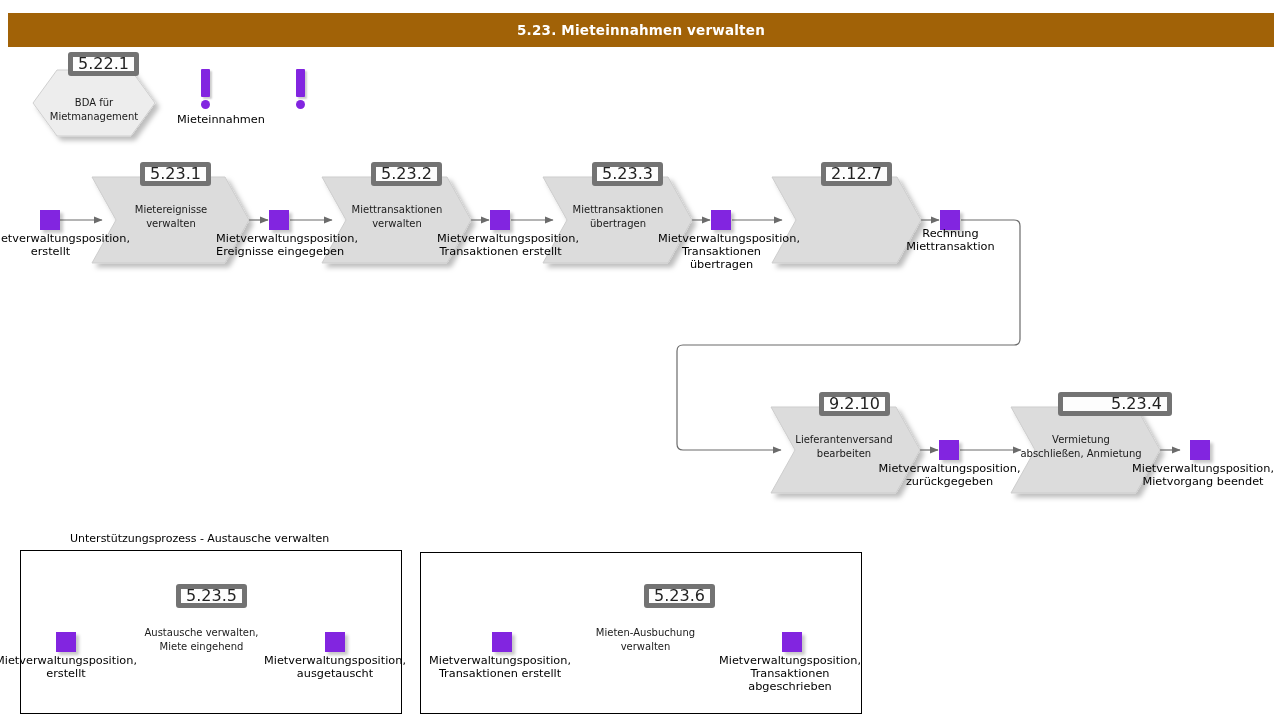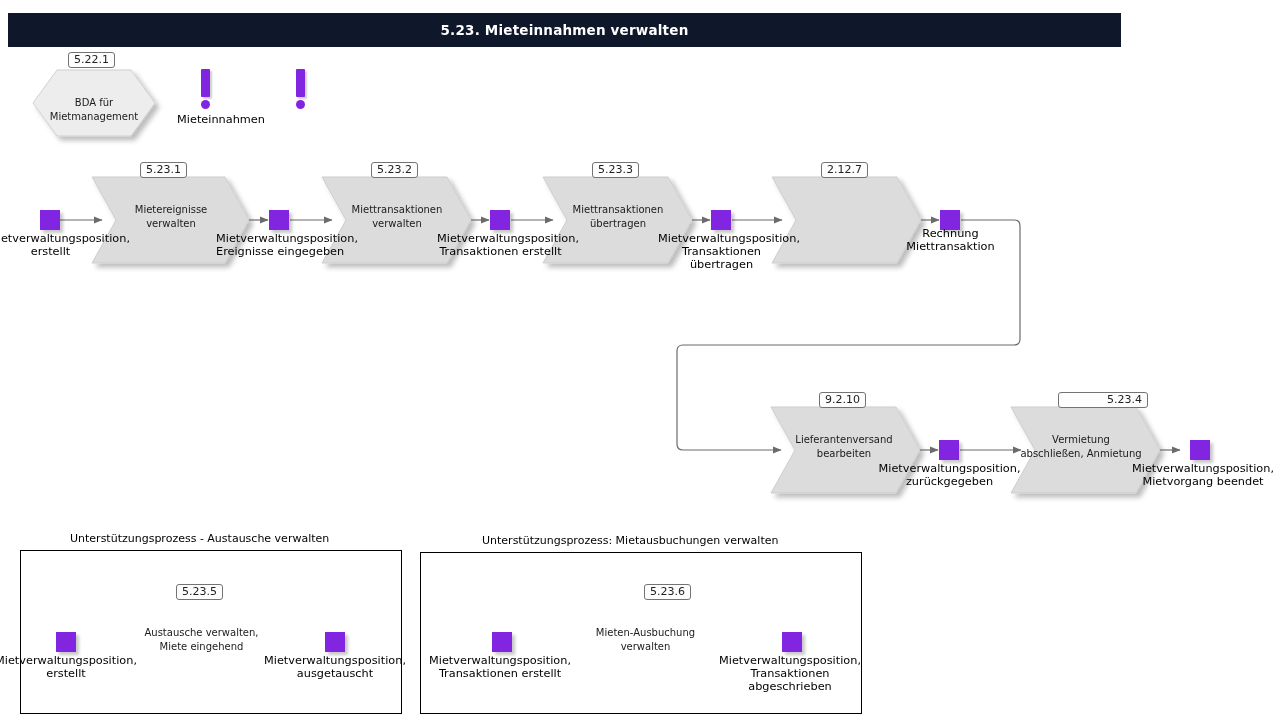--- a/index.html
+++ b/index.html
@@ -1,34 +1,34 @@
 <!DOCTYPE html>
 <html><head>
 <meta charset="utf-8">
 <style>
   html,body{margin:0;padding:0;background:#ffffff;}
   body{width:1282px;height:722px;position:relative;overflow:hidden;
        font-family:"DejaVu Sans","Liberation Sans",sans-serif;}
   .canvas{position:absolute;left:0;top:0;width:1282px;height:722px;}
 
   
-  .titlebar{position:absolute;left:8px;top:13px;width:1113px;height:34px;
-            background:#0f172a;display:flex;align-items:center;justify-content:center;}
+  .titlebar{position:absolute;left:8px;top:13px;width:1266px;height:34px;
+            background:#a16207;display:flex;align-items:center;justify-content:center;}
   .titlebar span{color:#ffffff;font-size:13.5px;font-weight:bold;letter-spacing:.2px;}
 
   
   svg.layer{position:absolute;left:0;top:0;width:1282px;height:722px;overflow:visible;}
 
   
   .lbl{position:absolute;font-size:11.3px;color:#000;line-height:13.2px;text-align:center;
        white-space:pre;pointer-events:none;}
   .proclbl{position:absolute;font-size:10px;color:#1a1a1a;line-height:13.6px;
            text-align:center;white-space:pre;}
-  .badge{position:absolute;font-size:11px;color:#222;background:#fdfdfd;
-         border:1px solid #737373;border-radius:3px;padding:1px 5px 1px 5px;
+  .badge{position:absolute;font-size:16px;color:#222;background:#fdfdfd;
+         border:5px solid #737373;border-radius:3px;padding:1px 5px 1px 5px;
          line-height:12px;white-space:nowrap;}
   .boxtitle{position:absolute;font-size:11px;color:#000;white-space:nowrap;}
   .sqr{position:absolute;width:20px;height:20px;background:#8225e0;
        box-shadow:3px 3px 3px rgba(0,0,0,.22);}
   .bang{position:absolute;}
   .bang i{display:block;width:9px;height:28px;background:#8225e0;border-radius:1px;
           box-shadow:2px 2px 2px rgba(0,0,0,.2);}
   .bang b{display:block;width:9px;height:9px;border-radius:50%;background:#8225e0;margin-top:3px;}
   .supportbox{position:absolute;border:1.4px solid #000;background:#fff;}
 </style>
@@ -188,21 +188,20 @@
 erstellt</div>
 
   <div class="badge" style="left:176px;top:584px;">5.23.5</div>
   <div class="proclbl" style="left:127px;top:626px;width:149px;">Austausche verwalten,
 Miete eingehend</div>
 
   <div class="sqr" style="left:325px;top:632px;"></div>
   <div class="lbl" style="left:261px;top:654px;width:148px;">Mietverwaltungsposition,
 ausgetauscht</div>
 
-  <div class="boxtitle" style="left:482px;top:534px;">Unterstützungsprozess: Mietausbuchungen verwalten</div>
   <div class="supportbox" style="left:420px;top:552px;width:440px;height:160px;"></div>
 
   <div class="sqr" style="left:492px;top:632px;"></div>
   <div class="lbl" style="left:426px;top:654px;width:148px;">Mietverwaltungsposition,
 Transaktionen erstellt</div>
 
   <div class="badge" style="left:644px;top:584px;">5.23.6</div>
   <div class="proclbl" style="left:572px;top:626px;width:147px;">Mieten-Ausbuchung
 verwalten</div>
 

